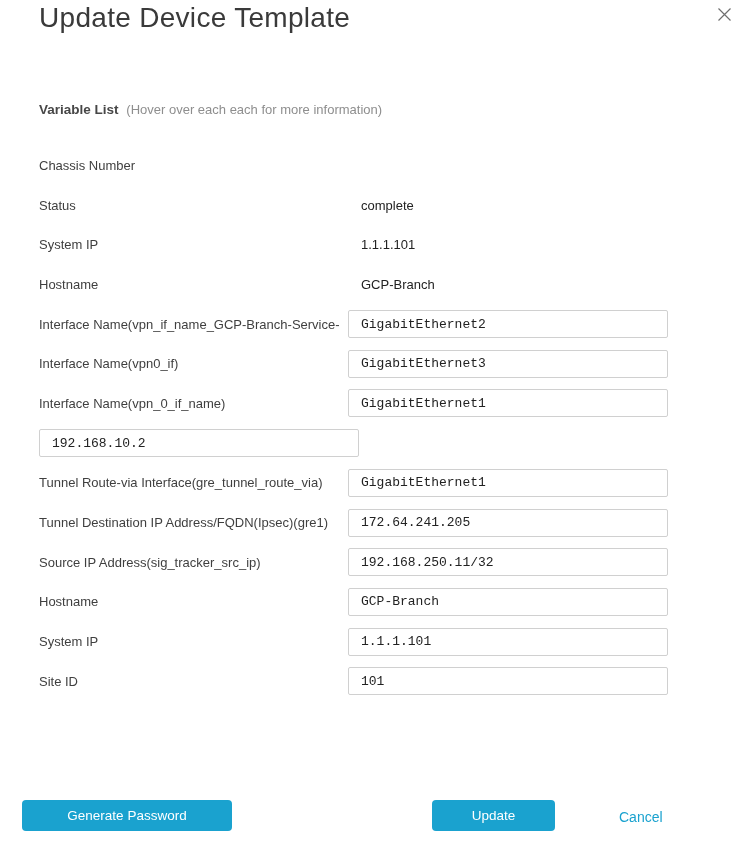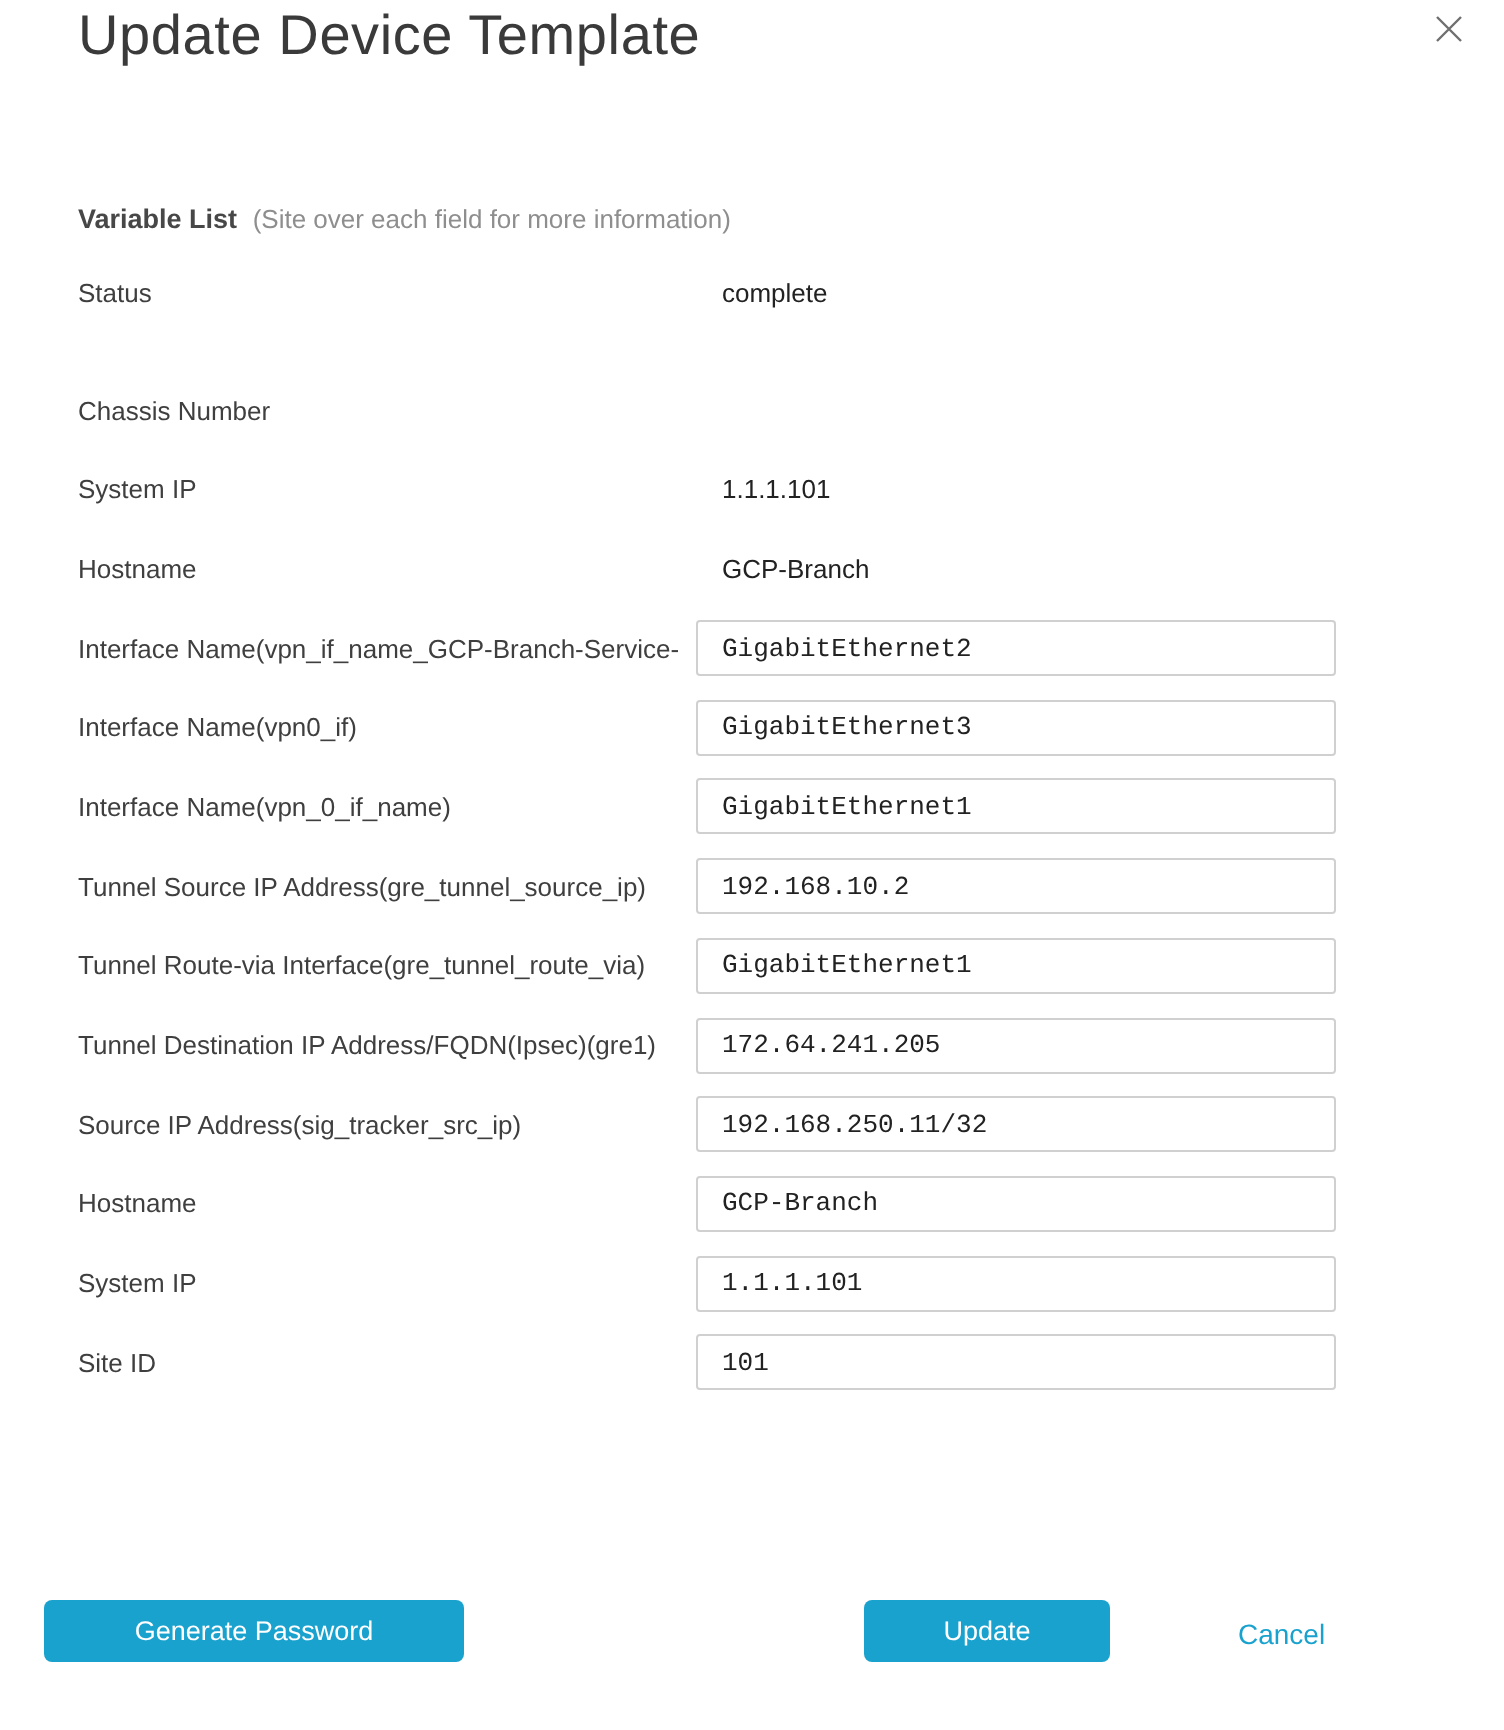--- a/index.html
+++ b/index.html
@@ -72,33 +72,33 @@
   <div class="title">Update Device Template</div>
 
   <div class="close-btn">
     <svg width="15" height="15" viewBox="0 0 15 15">
       <path d="M1.5 1.5 L13.5 13.5 M13.5 1.5 L1.5 13.5" stroke="#6f6f6f" stroke-width="1.2" fill="none"></path>
     </svg>
   </div>
 
   <div class="section-head">
     <span class="head-bold">Variable List</span>
-    <span class="head-hint">(Site over each field for more information)</span>
+    <span class="head-hint">(Hover over each each for more information)</span>
   </div>
 
   <div class="rows">
 
+    <div class="row gap-before">
+      <span class="flabel">Chassis Number</span>
+      <span class="fvalue-static"></span>
+    </div>
+
     <div class="row">
       <span class="flabel">Status</span>
       <span class="fvalue-static">complete</span>
-    </div>
-
-    <div class="row gap-before">
-      <span class="flabel">Chassis Number</span>
-      <span class="fvalue-static"></span>
     </div>
 
     <div class="row">
       <span class="flabel">System IP</span>
       <span class="fvalue-static">1.1.1.101</span>
     </div>
 
     <div class="row">
       <span class="flabel">Hostname</span>
       <span class="fvalue-static">GCP-Branch</span>
@@ -114,21 +114,20 @@
       <input type="text" value="GigabitEthernet3" style="">
     </div>
 
     <div class="row">
       <span class="flabel">Interface Name(vpn_0_if_name)</span>
       <input type="text" value="GigabitEthernet1" style="">
     </div>
 
 
     <div class="row">
-      <span class="flabel">Tunnel Source IP Address(gre_tunnel_source_ip)</span>
       <input type="text" value="192.168.10.2" style="">
     </div>
 
     <div class="row">
       <span class="flabel">Tunnel Route-via Interface(gre_tunnel_route_via)</span>
       <input type="text" value="GigabitEthernet1" style="">
     </div>
 
     <div class="row">
       <span class="flabel">Tunnel Destination IP Address/FQDN(Ipsec)(gre1)</span>

